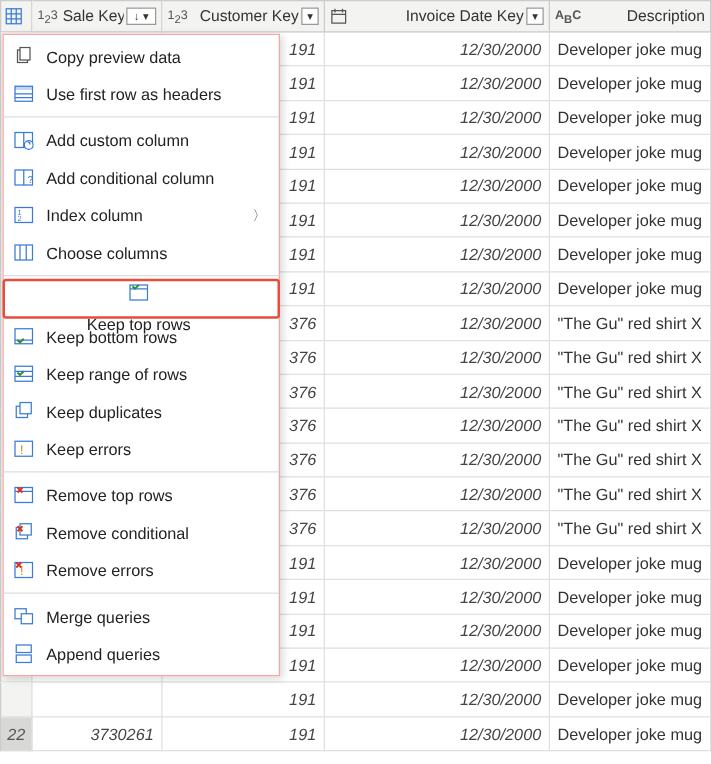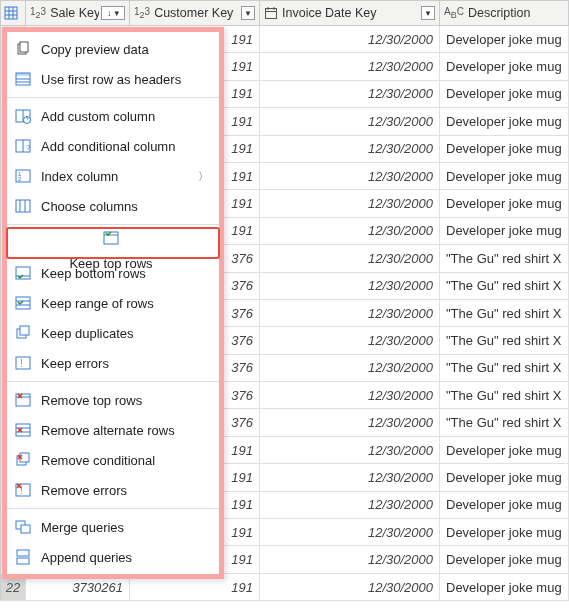--- a/index.html
+++ b/index.html
@@ -2,33 +2,33 @@
 <html><head>
 <meta charset="utf-8">
 <style>
   * { box-sizing: border-box; margin: 0; padding: 0; }
   body { font-family: "Segoe UI", Tahoma, sans-serif; font-size: 13px; color: #222; background: #fff; width: 569px; height: 611px; overflow: hidden; position: relative; }
 
   .table { display: grid; grid-template-columns: 26px 104px 130px 180px 129px; }
   .hdr { background: #f3f3f1; border: 1px solid #ccc; border-left: none; display: flex; align-items: center; height: 26px; padding: 0 4px; font-size: 12.5px; color: #333; }
   .hdr:first-child { border-left: 1px solid #ccc; justify-content: center; }
   .hdr .typeico { display:inline-flex; align-items:center; margin-right:4px; color:#555;}
-  .hdr .name { flex:1; white-space:nowrap; overflow:hidden; }
+  .hdr .name { flex:1; white-space:nowrap; overflow:hidden;text-align:right; }
   .hdr .drop { width:14px; height:14px; display:inline-flex; align-items:center; justify-content:center; border:1px solid #999; background:#fff; font-size:9px; color:#333; margin-left:2px;}
   .hdr .sortdrop { width:24px; height:14px; display:inline-flex; align-items:center; justify-content:center; border:1px solid #999; background:#fff; font-size:9px; color:#333; margin-left:2px; gap:1px;}
 
   .cell { border-right:1px solid #e0e0e0; border-bottom:1px solid #e0e0e0; height:27.4px; display:flex; align-items:center; padding:0 6px; font-size:13px; white-space:nowrap; overflow:hidden; }
   .rownum { background:#f3f3f1; justify-content:center; font-style:italic; color:#555; border-left:1px solid #ccc;}
   .num { justify-content:flex-end; font-style:italic; color:#444; }
   .date { justify-content:flex-end; font-style:italic; color:#444;text-align:right; }
   .txt { justify-content:flex-start; color:#333; }
   .rownum.lastvis { background:#d8d8d6; }
 
   
-  .menu { position:absolute; left:2px; top:27px; width:222px; background:#fff; border:5px solid #fca5a5; box-shadow:2px 2px 6px rgba(0,0,0,0.15); padding:2px 0; z-index:10;}
+  .menu { position:absolute; left:2px; top:27px; width:222px; background:#fff; border:1px solid #fca5a5; box-shadow:2px 2px 6px rgba(0,0,0,0.15); padding:2px 0; z-index:10;}
   .mitem { display:flex; align-items:center; height:30px; padding:0 10px 0 6px; gap:8px; cursor:default; }
   .mitem .mico { width:20px; height:20px; display:flex; align-items:center; justify-content:center; flex-shrink:0;}
   .mitem .mlbl { flex:1; font-size:13px; color:#222; }
   .mitem .chev { font-size:11px; color:#555; }
   .msep { height:1px; background:#ddd; margin:3px 0; }
   .highlight { outline:2px solid #e74c3c; outline-offset:-1px; border-radius:2px;flex-direction:column; }
 
   svg { display:block; }
 </style>
 </head>
@@ -68,21 +68,21 @@
           <line x1="1.5" y1="5.5" x2="12.5" y2="5.5" stroke="#555"></line>
           <line x1="4" y1="1" x2="4" y2="4" stroke="#555"></line>
           <line x1="10" y1="1" x2="10" y2="4" stroke="#555"></line>
         </svg>
     </span>
     <span class="name">Invoice Date Key</span>
     <span class="drop">▾</span>
   </div>
   <div class="hdr">
     <span class="typeico">
-        <span style="font-size:10px;">A<span style="vertical-align:sub;font-size:9px;">B</span>C</span>
+        <span style="font-size:10px;font-weight:bold;">A<span style="vertical-align:sub;font-size:9px;">B</span>C</span>
       </span>
     <span class="name">Description</span>
   </div>
 
 <div class="cell rownum"></div>
     <div class="cell num"></div>
     <div class="cell num">191</div>
     <div class="cell date">12/30/2000</div>
     <div class="cell txt">Developer joke mug</div>
     <div class="cell rownum"></div>
@@ -308,31 +308,20 @@
           <rect x="1" y="2" width="14" height="12" fill="none" stroke="#3a7bd5"></rect>
           <line x1="1" y1="5" x2="15" y2="5" stroke="#3a7bd5"></line>
           <path d="M3 2 l4 4 M7 2 l-4 4" stroke="#d9331a" stroke-width="1.5"></path>
         </svg>
       </span>
     <span class="mlbl">Remove top rows</span>
   </div>
   <div class="mitem">
     <span class="mico">
         <svg width="16" height="16" viewBox="0 0 16 16">
-          <rect x="1" y="2" width="14" height="12" fill="none" stroke="#3a7bd5"></rect>
-          <line x1="1" y1="6" x2="15" y2="6" stroke="#3a7bd5"></line>
-          <line x1="1" y1="10" x2="15" y2="10" stroke="#3a7bd5"></line>
-          <path d="M3 6 l4 4 M7 6 l-4 4" stroke="#d9331a" stroke-width="1.5"></path>
-        </svg>
-      </span>
-    <span class="mlbl">Remove alternate rows</span>
-  </div>
-  <div class="mitem">
-    <span class="mico">
-        <svg width="16" height="16" viewBox="0 0 16 16">
           <rect x="2" y="4" width="9" height="9" fill="none" stroke="#3a7bd5"></rect>
           <rect x="5" y="1" width="9" height="9" fill="#fff" stroke="#3a7bd5"></rect>
           <path d="M3 3 l4 4 M7 3 l-4 4" stroke="#d9331a" stroke-width="1.5"></path>
         </svg>
       </span>
     <span class="mlbl">Remove conditional</span>
   </div>
   <div class="mitem">
     <span class="mico">
         <svg width="16" height="16" viewBox="0 0 16 16">

